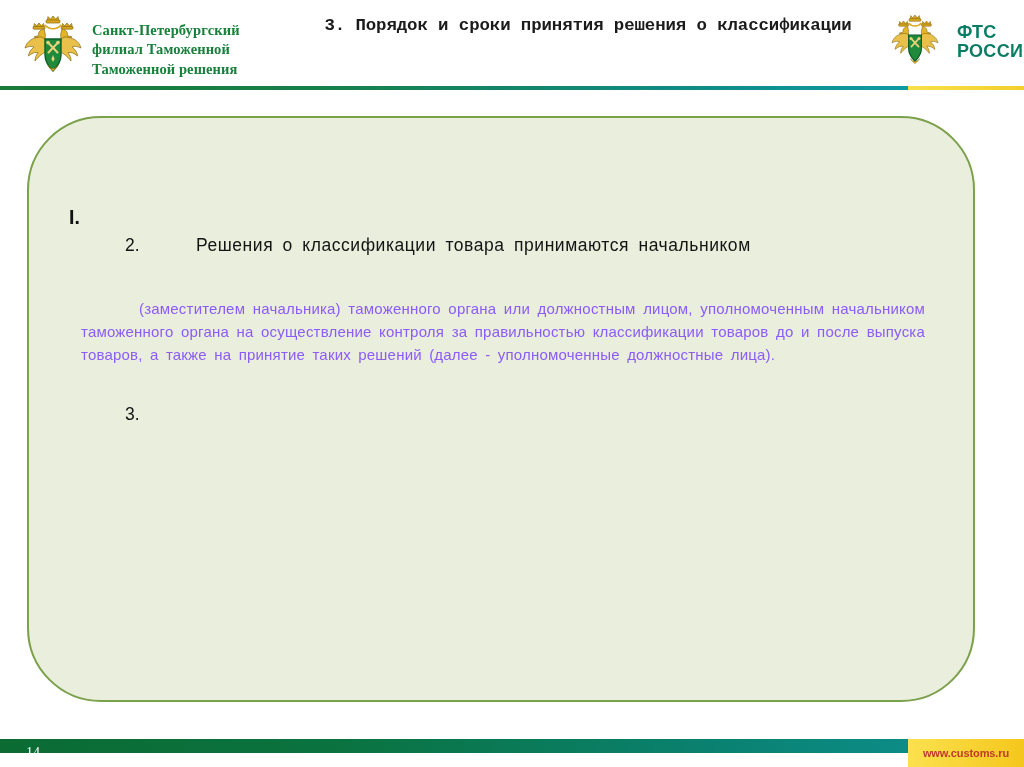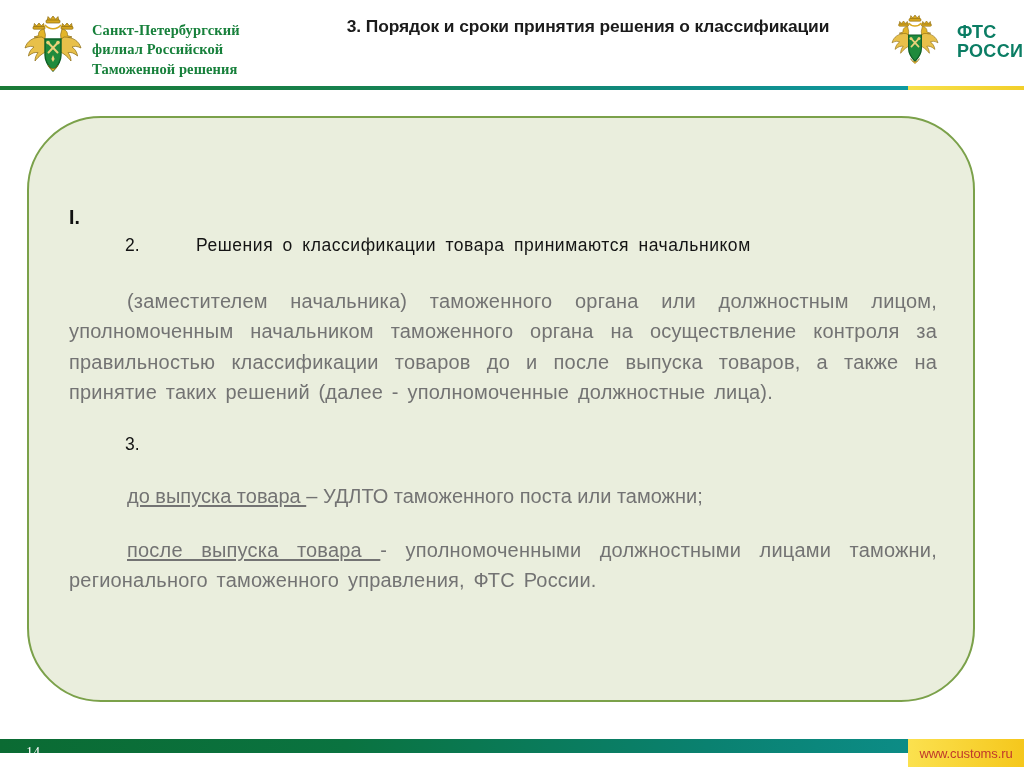--- a/index.html
+++ b/index.html
@@ -53,20 +53,21 @@
   .header-title {
     position: absolute;
     left: 292px; top: 14px;
     width: 592px;
     text-align: center;
     font-size: 17.4px;
     font-weight: bold;
     line-height: 1.42;
     color: #1b1b1b;
     letter-spacing: -0.1px;
+    font-family: Liberation Mono, monospace;
   }
 
   .fts-block {
     position: absolute;
     right: 6px; top: 6px;
     width: 128px;
     height: 72px;
     display: flex;
     align-items: center;
     gap: 17px;
@@ -145,26 +146,26 @@
   }
   .item-marker {
     width: 55px;
     flex: 0 0 55px;
     padding-left: 56px;
     box-sizing: content-box;
   }
   .item-body { flex: 1 1 auto; margin-left: 16px; }
 
   .para {
-    font-size: 20px;
-    color: #737373;
+    font-size: 15px;
+    color: #8b5cf6;
     line-height: 1.52;
     text-align: justify;
     text-indent: 58px;
-    margin: 0;
+    margin: 12px;
   }
   .spacer-lg { height: 30px; }
   .spacer-md { height: 26px; }
   .spacer-sm { height: 24px; }
 
   .underline-term {
     text-decoration: underline;
     text-underline-offset: 2px;
   }
   .spread {
@@ -202,22 +203,22 @@
     position: absolute;
     left: 908px; top: 0;
     width: 116px; height: 28px;
     background: linear-gradient(to right, #fbe14f 0%, #f5c71c 100%);
     display: flex;
     align-items: center;
     justify-content: center;
   }
   .footer-site {
     font-family: "Liberation Sans", sans-serif;
-    font-size: 13px;
-    font-weight: normal;
+    font-size: 11px;
+    font-weight: bold;
     color: #c0392b;
     letter-spacing: -0.1px;
   }
 </style>
 </head>
 <body>
 
 <div class="header">
 
   <div class="brand-block">
@@ -255,21 +256,21 @@
           <circle cx="26" cy="29.6" r="1.8"></circle>
           <circle cx="36" cy="29.6" r="1.8"></circle>
           <path d="M31 42 l1.6 4 -1.6 3 -1.6-3z"></path>
         </g>
 
         <path d="M26 52 C28 57, 34 57, 36 52 C34 56, 31 58, 31 58 C31 58, 28 56, 26 52z" fill="#e3b52a" stroke="#8a6a12" stroke-width="0.6"></path>
       </svg>
     </span>
     <span class="brand-text">
       <div>Санкт-Петербургский</div>
-      <div>филиал Российской</div>
+      <div>филиал Таможенной</div>
       <div>Таможенной решения</div>
     </span>
   </div>
 
   <div class="header-title">
     <div>3. Порядок и сроки принятия решения о классификации</div>
   </div>
 
   <div class="fts-block">
     <span class="fts-emblem">
@@ -333,25 +334,23 @@
     <p class="para spread-wide">(заместителем начальника) таможенного органа или должностным лицом, уполномоченным начальником таможенного органа на осуществление контроля за правильностью классификации товаров до и после выпуска товаров, а также на принятие таких решений (далее - уполномоченные должностные лица).</p>
 
     <div class="spacer-md"></div>
 
     <div class="item-line">
       <span class="item-marker">3.</span>
     </div>
 
     <div class="spacer-md"></div>
 
-    <p class="para"><span class="underline-term">до выпуска товара </span><span>– УДЛТО таможенного поста или таможни;</span></p>
 
     <div class="spacer-sm"></div>
 
-    <p class="para spread-wide"><span class="underline-term">после выпуска товара </span><span>- уполномоченными должностными лицами таможни, регионального таможенного управления, ФТС России.</span></p>
 
   </div>
 </div>
 
 <div class="footer">
   <div class="footer-bar">
     <span class="footer-page">14</span>
   </div>
   <div class="footer-yellow">
     <span class="footer-site">www.customs.ru</span>

